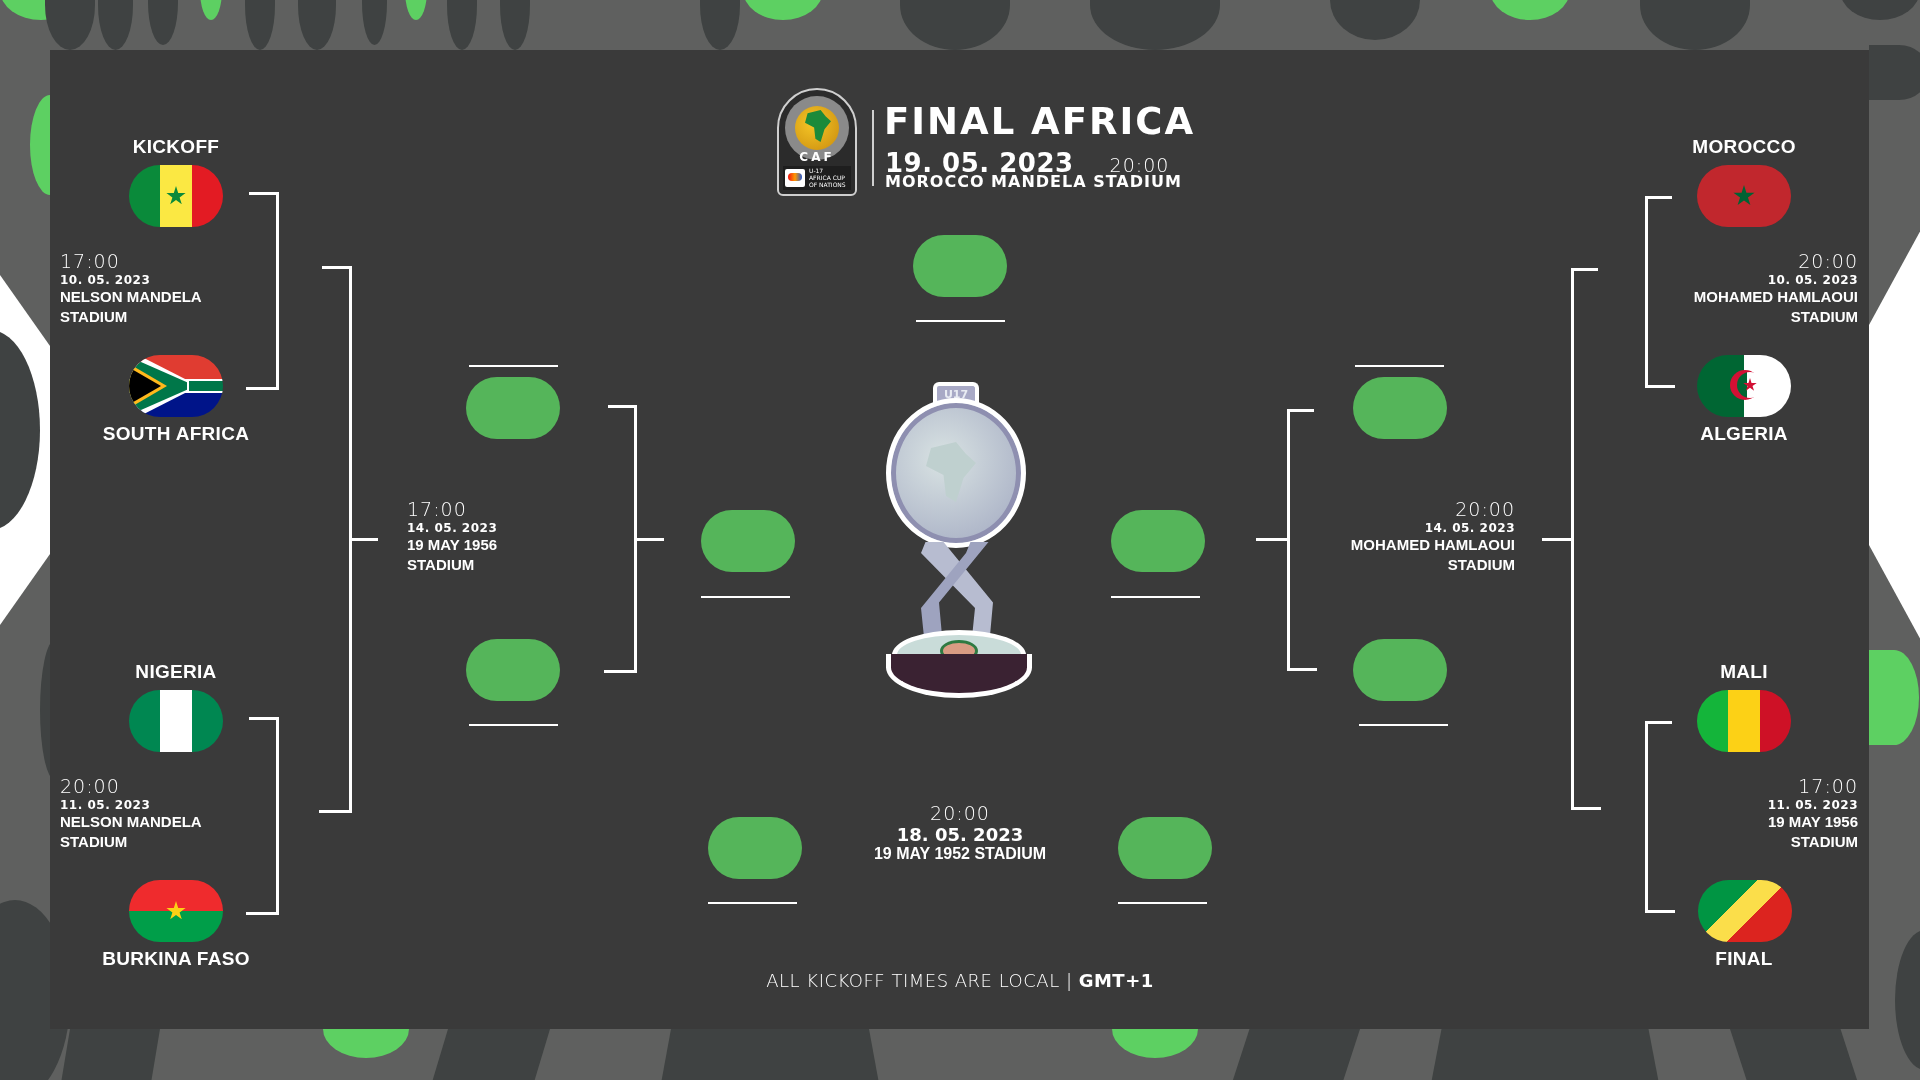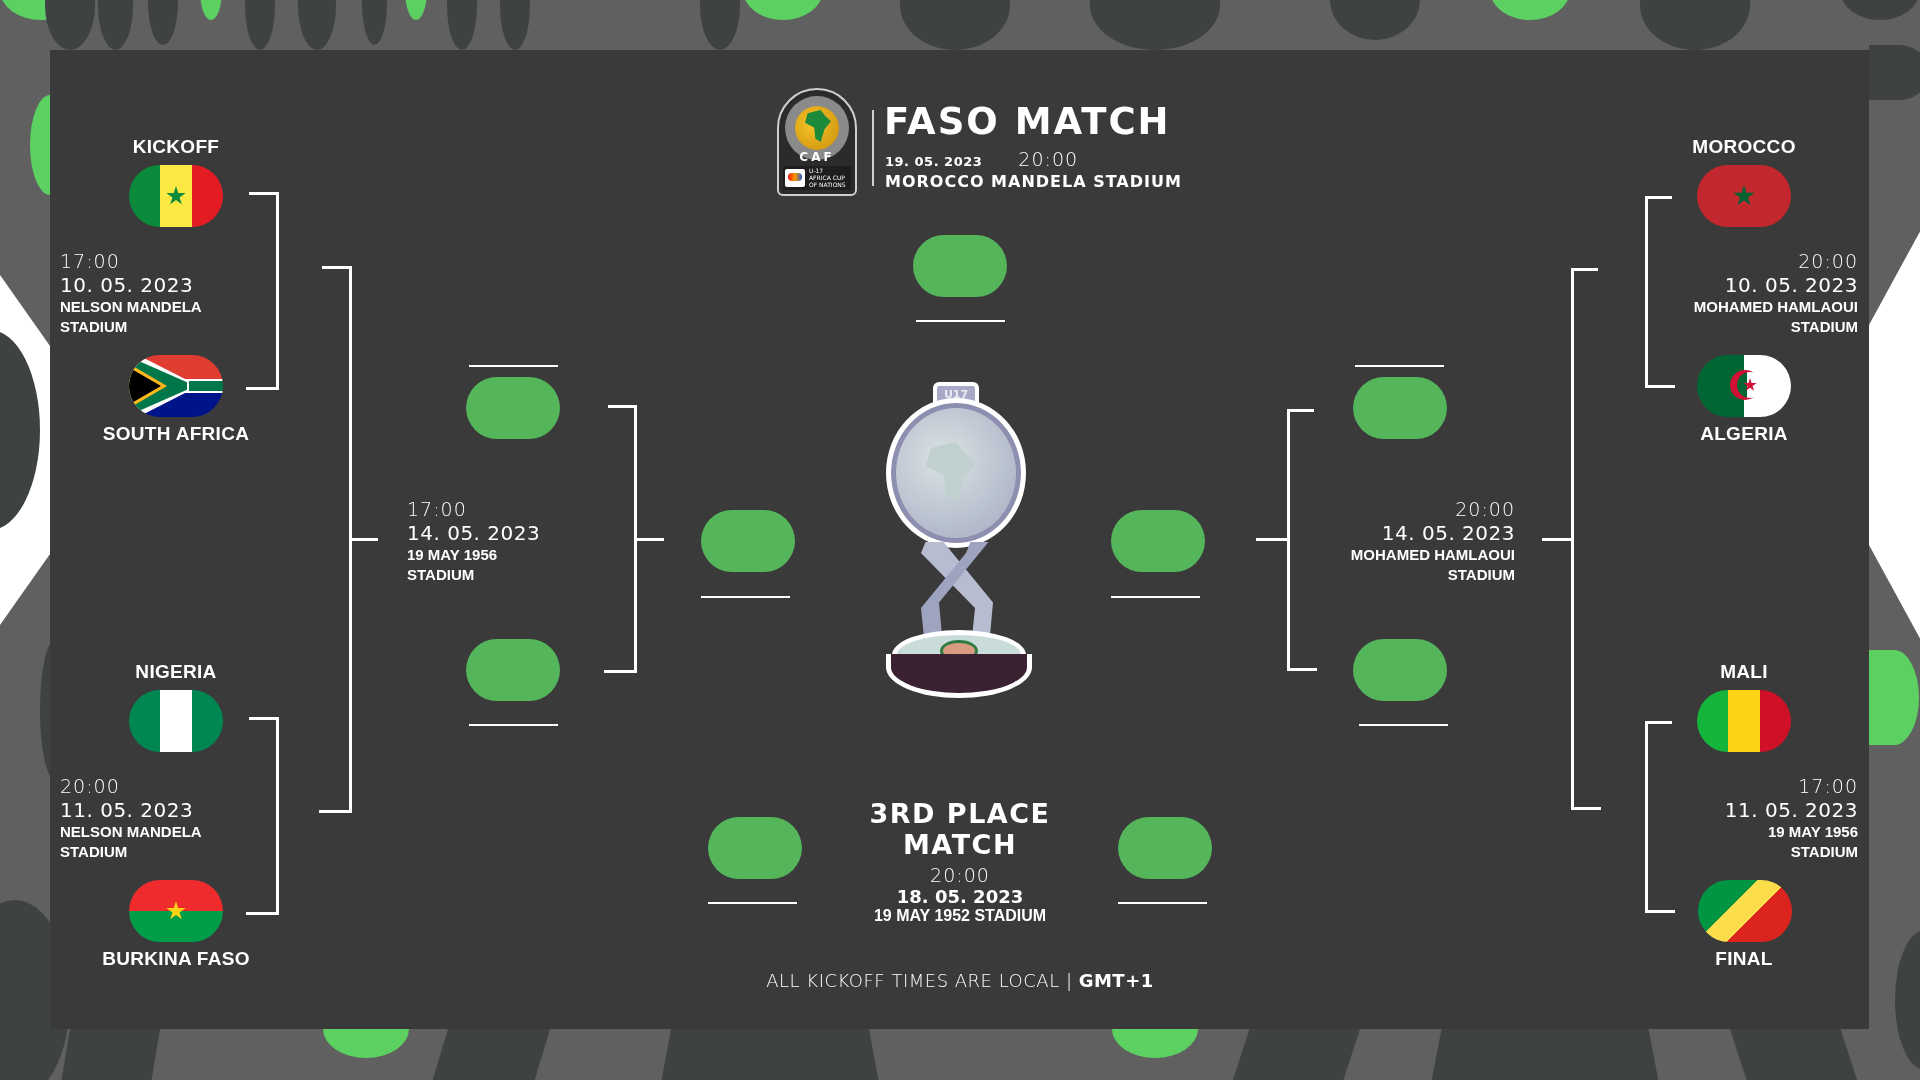--- a/index.html
+++ b/index.html
@@ -33,25 +33,25 @@
     position: absolute; width: 94px; height: 62px;
     border-radius: 31px; overflow: hidden;
   }
   .slot {
     position: absolute; width: 94px; height: 62px;
     border-radius: 31px; background: #55b55a;
   }
   .info { position: absolute; width: 260px; line-height: 1.2; }
   .info.right { text-align: right; }
   .info .time { font-size: 19px; font-weight: 300; letter-spacing: 1px; }
-  .info .date { font-size: 20px; font-weight: 400; letter-spacing: 0.5px; }
+  .info .date { font-size: 12px; font-weight: 700; letter-spacing: 0.5px; }
   .info .venue { font-family: "Liberation Sans", sans-serif; font-size: 15px; font-weight: 700; line-height: 1.35; }
 
   .final-title { font-size: 37px; font-weight: 700; letter-spacing: 2px; }
-  .final-date { font-size: 13px; font-weight: 700; letter-spacing: 0.5px; }
+  .final-date { font-size: 26px; font-weight: 700; letter-spacing: 0.5px; }
   .final-time { font-size: 19px; font-weight: 300; letter-spacing: 1px; margin-left: 36px; }
   .final-venue { font-size: 16px; font-weight: 700; letter-spacing: 1px; }
 
   .third { position: absolute; left: 810px; top: 798px; width: 300px; text-align: center; }
   .third .title { font-size: 27px; font-weight: 700; letter-spacing: 1.5px; }
   .third .time { font-size: 19px; font-weight: 300; letter-spacing: 1px; margin-top: 4px; }
   .third .date { font-size: 18px; font-weight: 700; }
   .third .venue { font-family: "Liberation Sans", sans-serif; font-size: 16px; font-weight: 700; }
 
   .footnote { position: absolute; left: 700px; top: 970px; width: 520px; text-align: center; font-size: 18px; font-weight: 300; letter-spacing: 0.5px; }
@@ -113,21 +113,21 @@
   <div style="position:absolute;left:4px;top:76px;width:68px;height:24px;background:#1e1e1e;">
     <div style="position:absolute;left:2px;top:3px;width:20px;height:18px;background:#fff;border-radius:2px;">
       <div style="position:absolute;left:3px;top:4px;width:14px;height:8px;background:linear-gradient(90deg,#e11 0%,#f90 50%,#25c 100%);border-radius:4px;"></div>
     </div>
     <div style="position:absolute;left:26px;top:1px;font-size:6px;line-height:7px;">U-17</div>
     <div style="position:absolute;left:26px;top:8px;font-size:6px;line-height:7px;">AFRICA CUP</div>
     <div style="position:absolute;left:26px;top:15px;font-size:6px;line-height:7px;">OF NATIONS</div>
   </div>
 </div>
 <div class="line" style="left:872px;top:110px;width:2px;height:76px;background:#cfcfcf;"></div>
-<div class="abs final-title" style="left:884px;top:100px;">FASO MATCH</div>
+<div class="abs final-title" style="left:884px;top:100px;">FINAL AFRICA</div>
 <div class="abs" style="left:885px;top:148px;">
   <span class="final-date">19. 05. 2023</span><span class="final-time">20:00</span>
 </div>
 <div class="abs final-venue" style="left:885px;top:172px;">MOROCCO MANDELA STADIUM</div>
 
 <div class="team-name" style="left:86px;top:136px;">KICKOFF</div>
 <div class="flag" style="left:129px;top:165px;background:linear-gradient(90deg,#0a8a3a 0 33.3%,#fbe843 33.3% 66.6%,#e31b23 66.6%);">
   <div style="position:absolute;left:37px;top:21px;width:20px;height:20px;background:#0a8a3a;clip-path:polygon(50% 0,61% 35%,98% 35%,68% 57%,79% 91%,50% 70%,21% 91%,32% 57%,2% 35%,39% 35%);"></div>
 </div>
 <div class="info" style="left:60px;top:250px;">
@@ -253,21 +253,20 @@
 <div class="slot" style="left:1353px;top:639px;"></div>
 <div class="line" style="left:1359px;top:724px;width:89px;height:2px;"></div>
 <div class="line" style="left:1287px;top:409px;width:27px;height:3px;"></div>
 <div class="line" style="left:1287px;top:409px;width:3px;height:262px;"></div>
 <div class="line" style="left:1287px;top:668px;width:30px;height:3px;"></div>
 <div class="line" style="left:1256px;top:538px;width:33px;height:3px;"></div>
 
 <div class="slot" style="left:708px;top:817px;"></div>
 <div class="line" style="left:708px;top:902px;width:89px;height:2px;"></div>
 <div class="third">
-  <div class="title">3RD PLACE MATCH</div>
   <div class="time">20:00</div>
   <div class="date">18. 05. 2023</div>
   <div class="venue">19 MAY 1952 STADIUM</div>
 </div>
 <div class="slot" style="left:1118px;top:817px;"></div>
 <div class="line" style="left:1118px;top:902px;width:89px;height:2px;"></div>
 
 <div class="footnote"><span>ALL KICKOFF TIMES ARE LOCAL | </span><b>GMT+1</b></div>
 
 </body></html>

